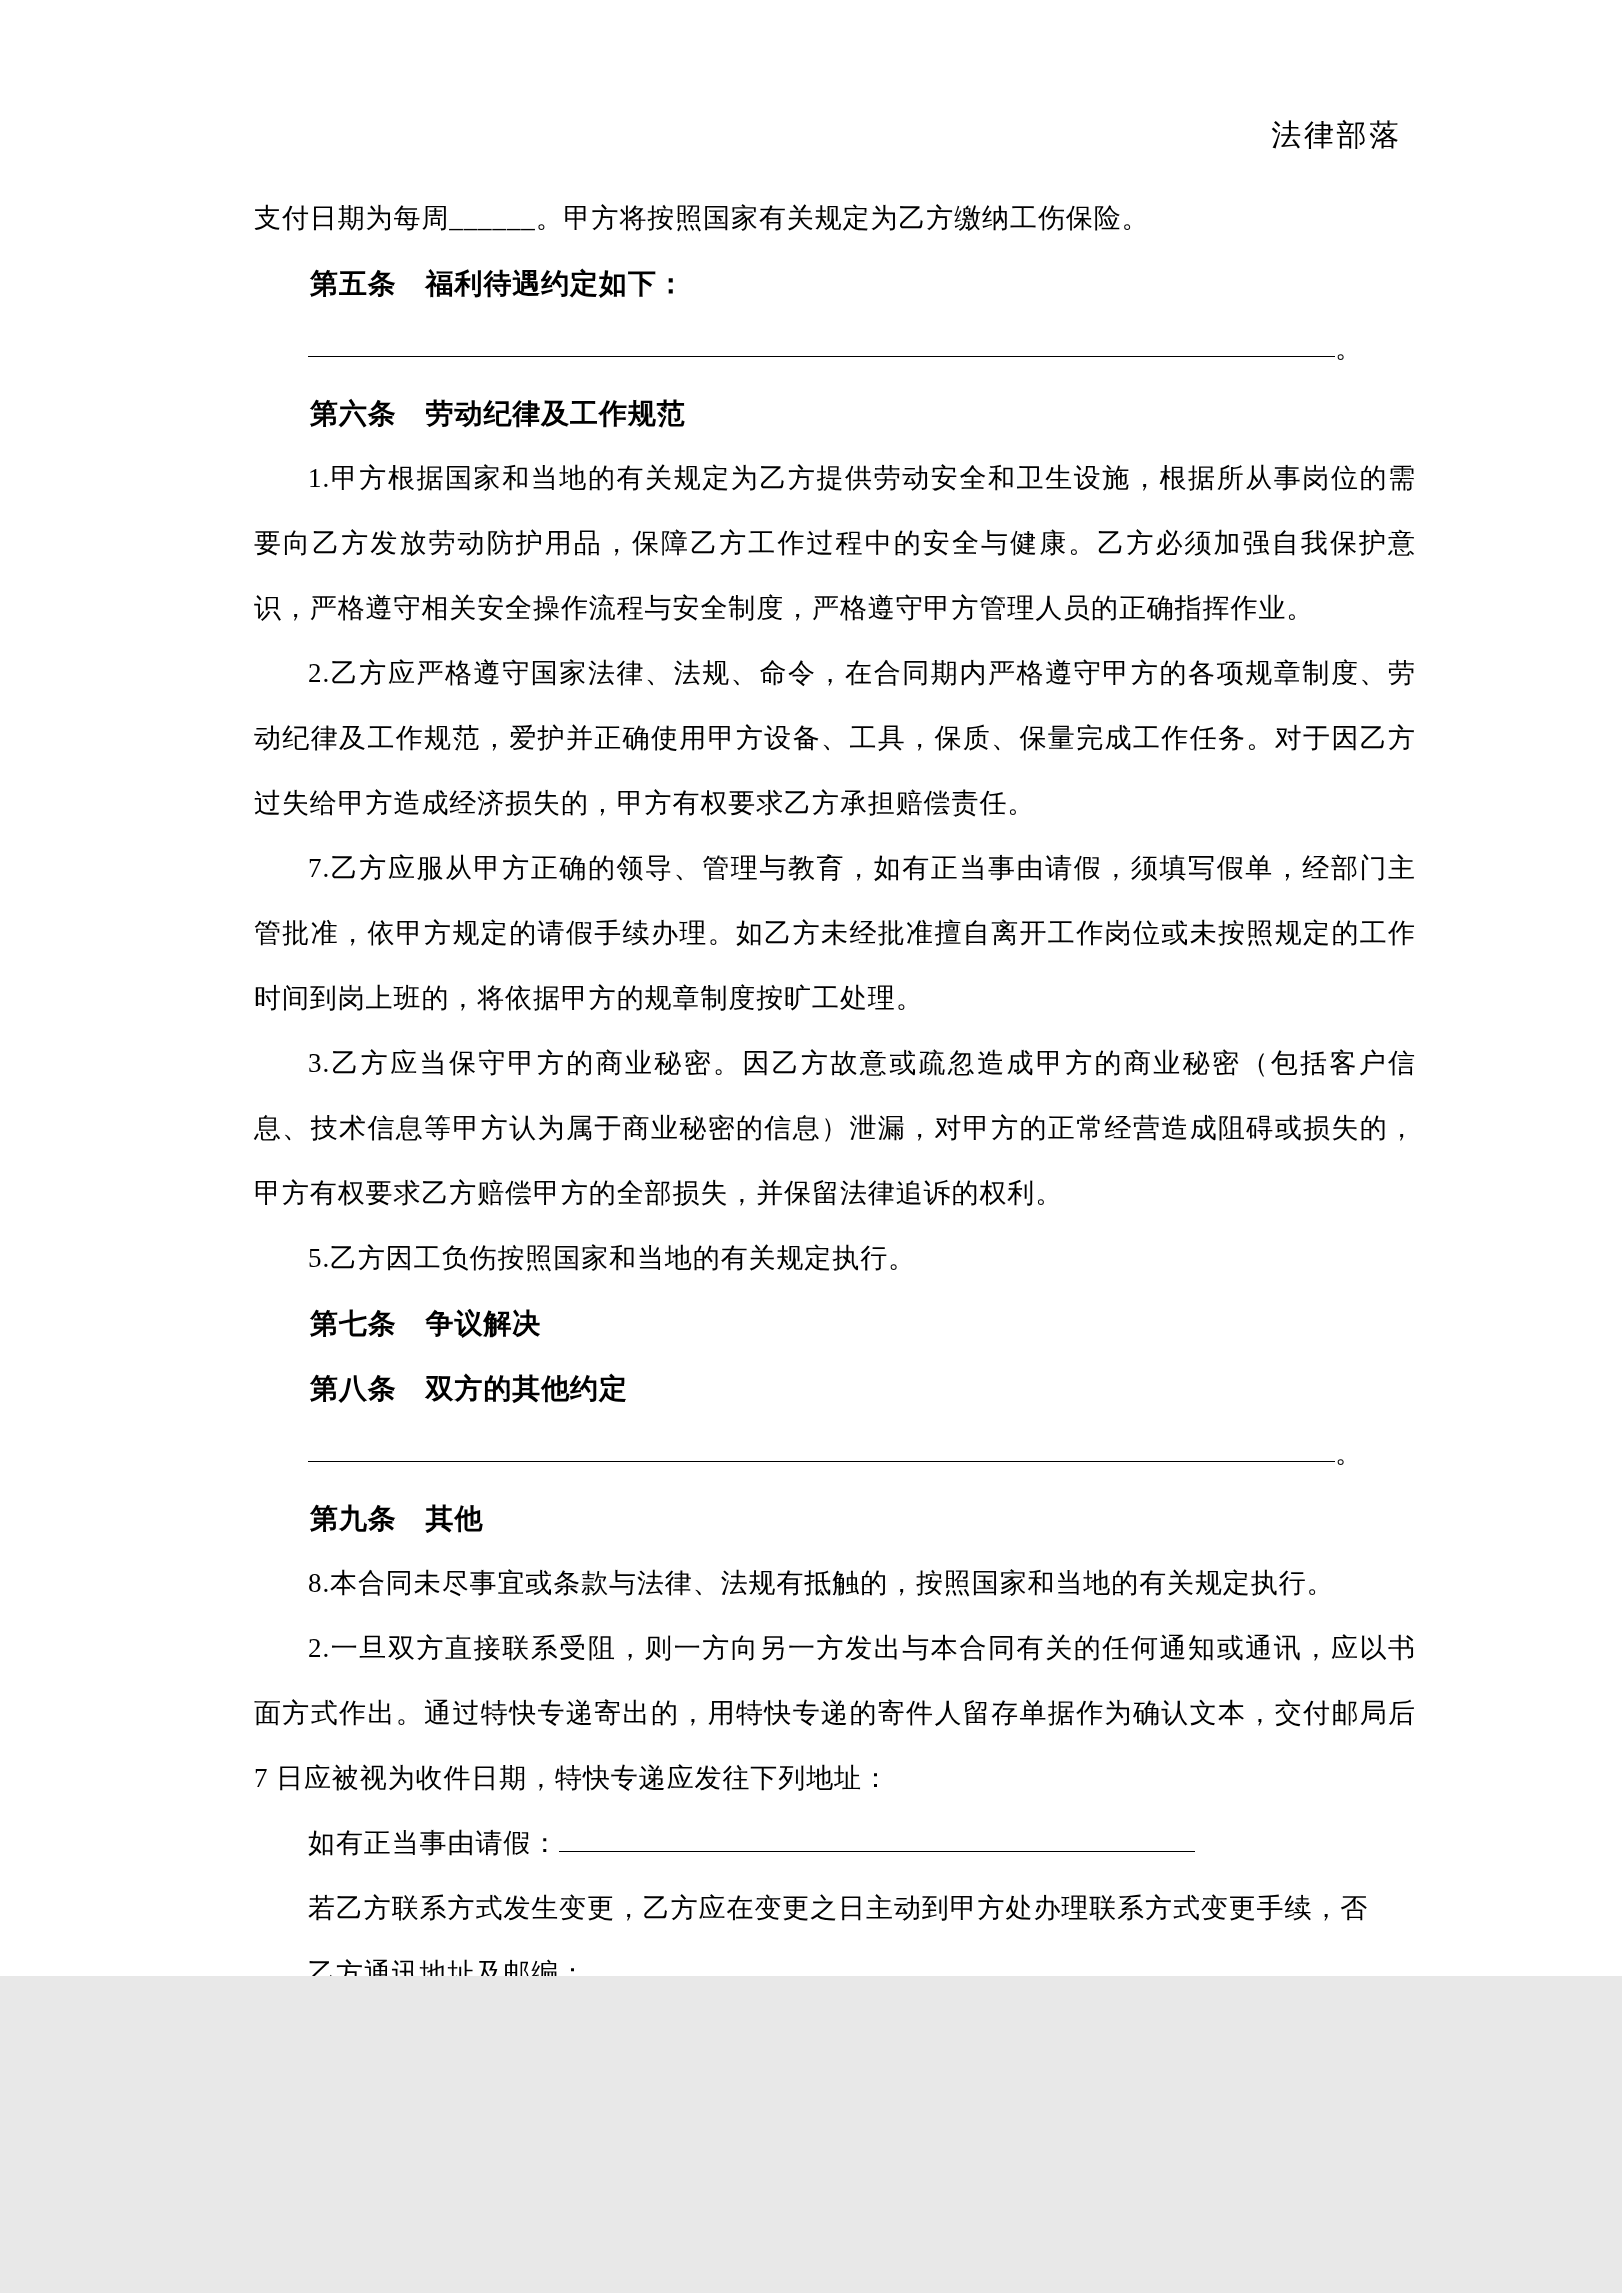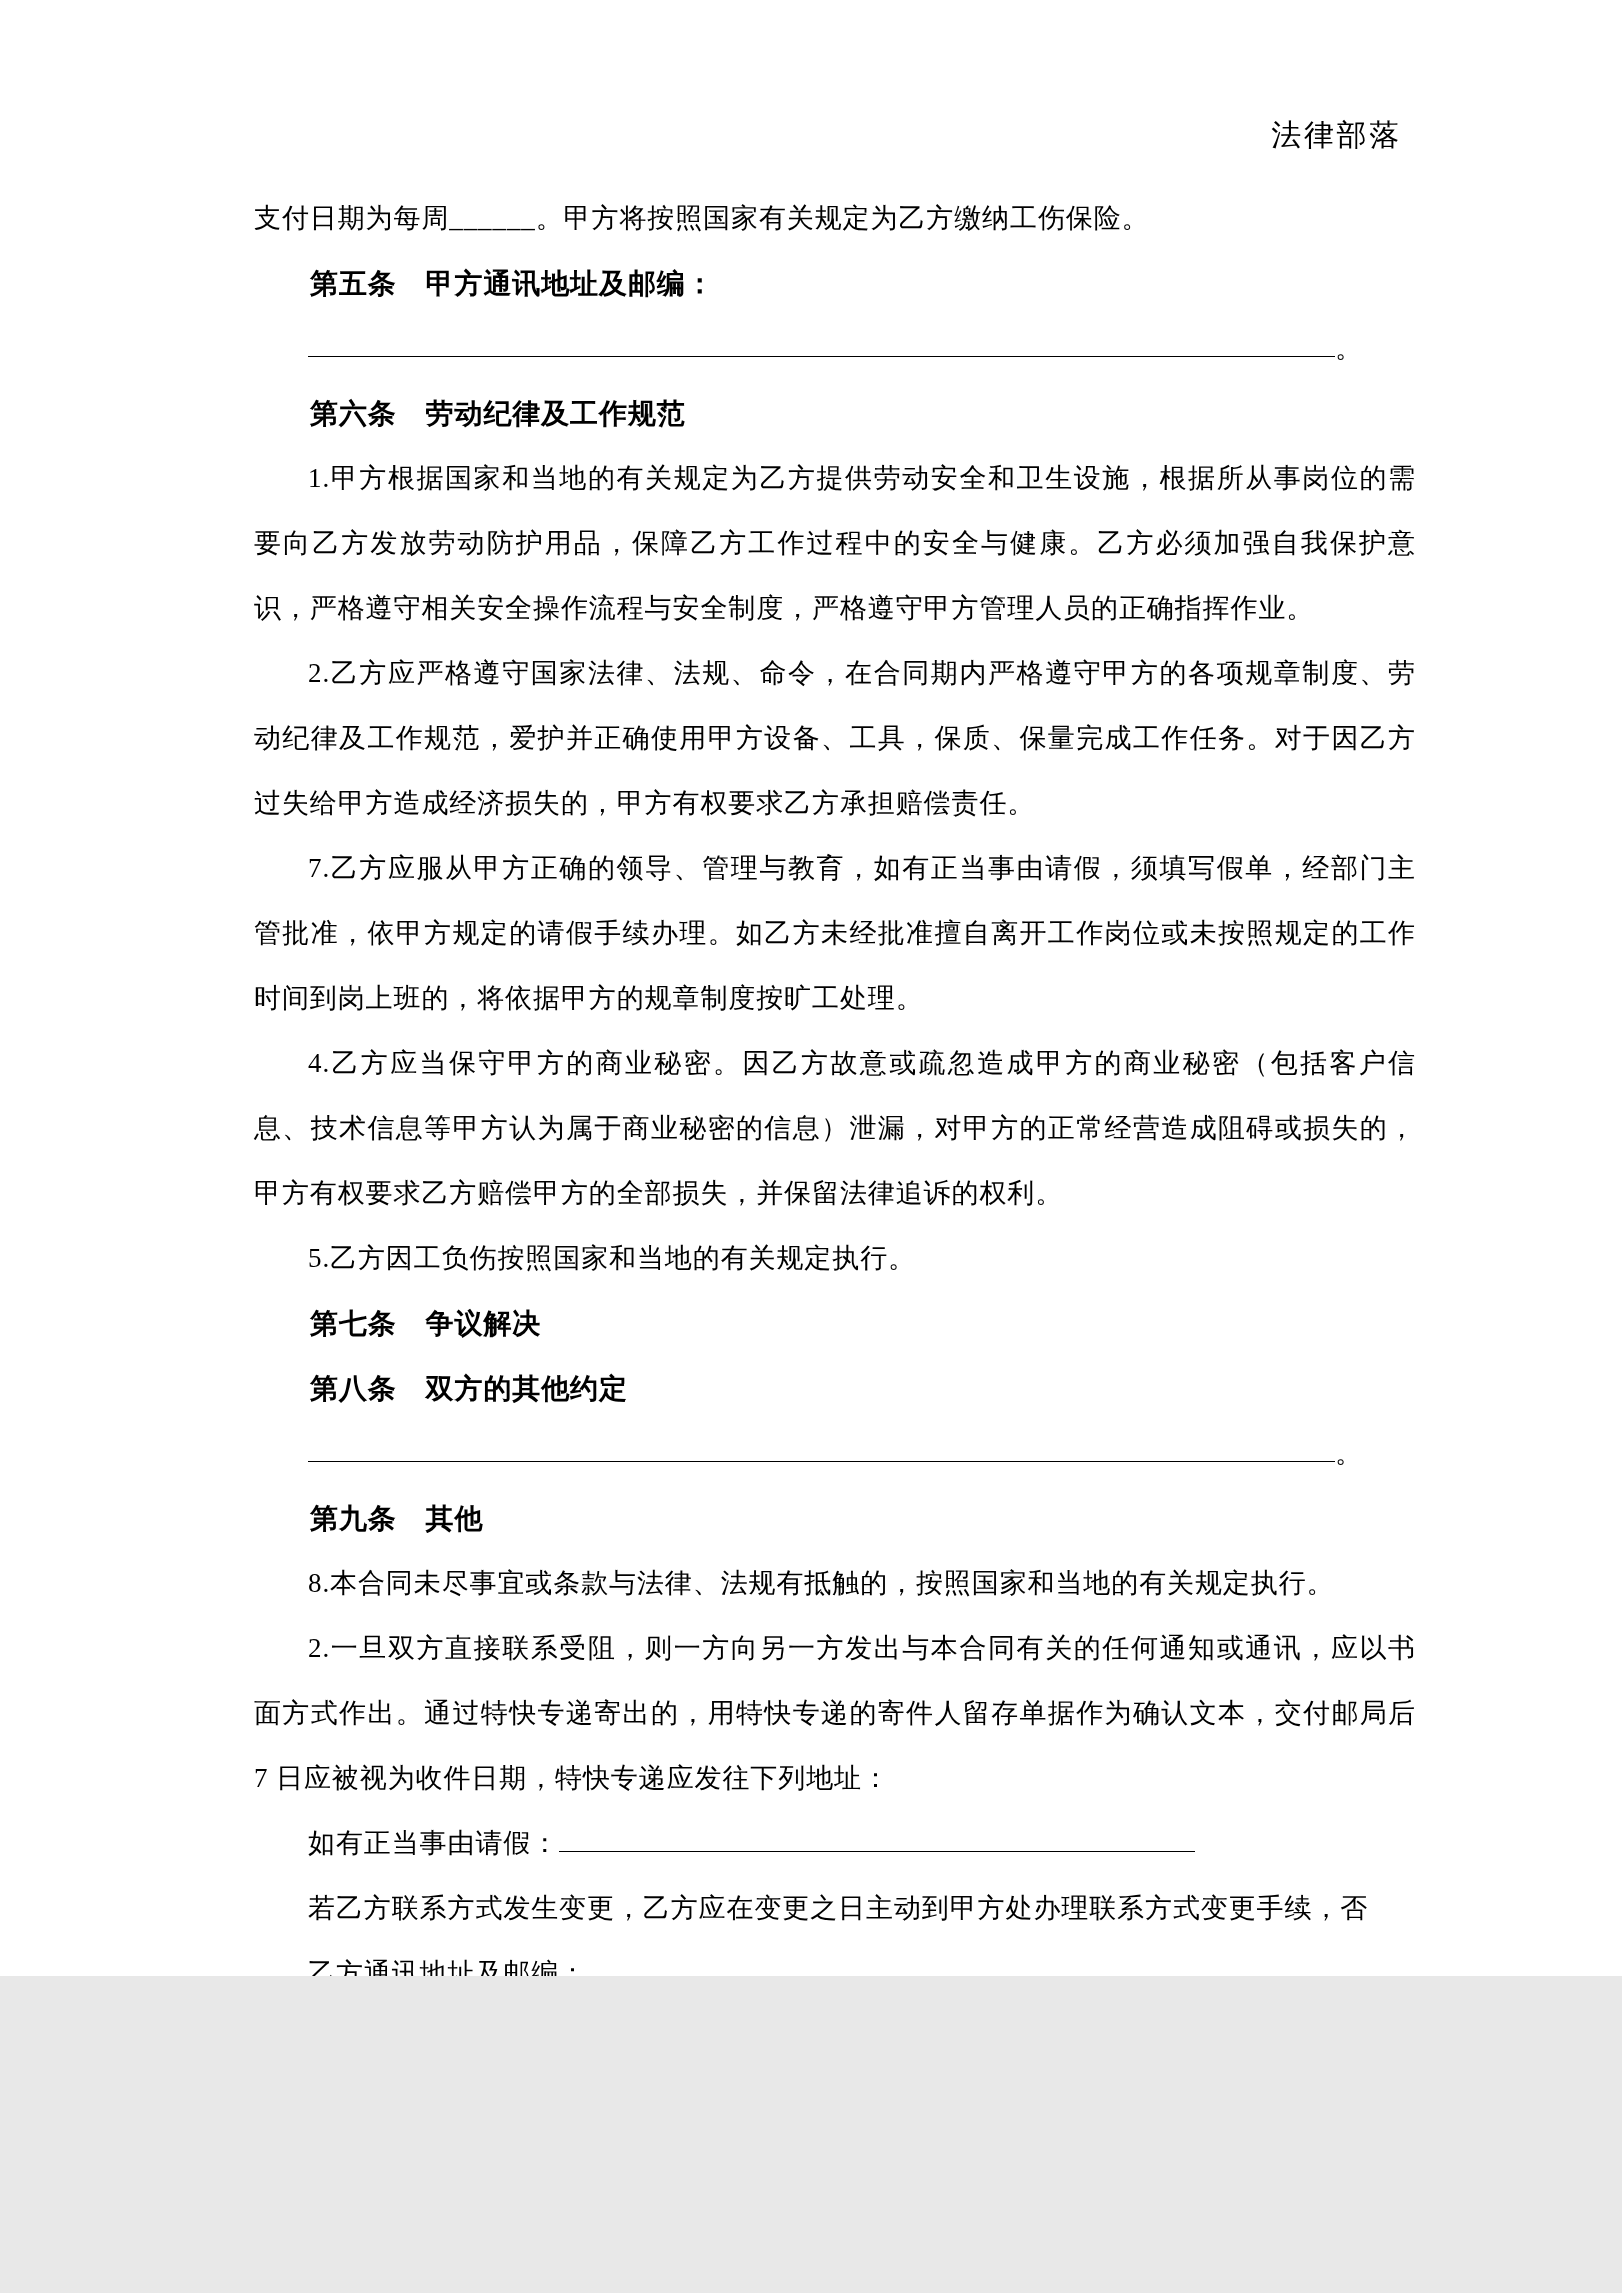--- a/index.html
+++ b/index.html
@@ -60,33 +60,33 @@
 <body>
 
 <div class="page">
 
   <div class="brand">法律部落</div>
 
   <div class="content">
 
     <p class="noindent">支付日期为每周______。甲方将按照国家有关规定为乙方缴纳工伤保险。</p>
 
-    <p class="heading">第五条　甲方通讯地址及邮编：</p>
+    <p class="heading">第五条　福利待遇约定如下：</p>
 
     <p class="indent"><span class="blank-long"></span><span>。</span></p>
 
     <p class="heading">第六条　劳动纪律及工作规范</p>
 
     <p class="indent">1.甲方根据国家和当地的有关规定为乙方提供劳动安全和卫生设施，根据所从事岗位的需要向乙方发放劳动防护用品，保障乙方工作过程中的安全与健康。乙方必须加强自我保护意识，严格遵守相关安全操作流程与安全制度，严格遵守甲方管理人员的正确指挥作业。</p>
 
     <p class="indent">2.乙方应严格遵守国家法律、法规、命令，在合同期内严格遵守甲方的各项规章制度、劳动纪律及工作规范，爱护并正确使用甲方设备、工具，保质、保量完成工作任务。对于因乙方过失给甲方造成经济损失的，甲方有权要求乙方承担赔偿责任。</p>
 
     <p class="indent">7.乙方应服从甲方正确的领导、管理与教育，如有正当事由请假，须填写假单，经部门主管批准，依甲方规定的请假手续办理。如乙方未经批准擅自离开工作岗位或未按照规定的工作时间到岗上班的，将依据甲方的规章制度按旷工处理。</p>
 
-    <p class="indent">4.乙方应当保守甲方的商业秘密。因乙方故意或疏忽造成甲方的商业秘密（包括客户信息、技术信息等甲方认为属于商业秘密的信息）泄漏，对甲方的正常经营造成阻碍或损失的，甲方有权要求乙方赔偿甲方的全部损失，并保留法律追诉的权利。</p>
+    <p class="indent">3.乙方应当保守甲方的商业秘密。因乙方故意或疏忽造成甲方的商业秘密（包括客户信息、技术信息等甲方认为属于商业秘密的信息）泄漏，对甲方的正常经营造成阻碍或损失的，甲方有权要求乙方赔偿甲方的全部损失，并保留法律追诉的权利。</p>
 
     <p class="indent">5.乙方因工负伤按照国家和当地的有关规定执行。</p>
 
     <p class="heading">第七条　争议解决</p>
 
 
     <p class="heading">第八条　双方的其他约定</p>
 
     <p class="indent"><span class="blank-long"></span><span>。</span></p>
 

